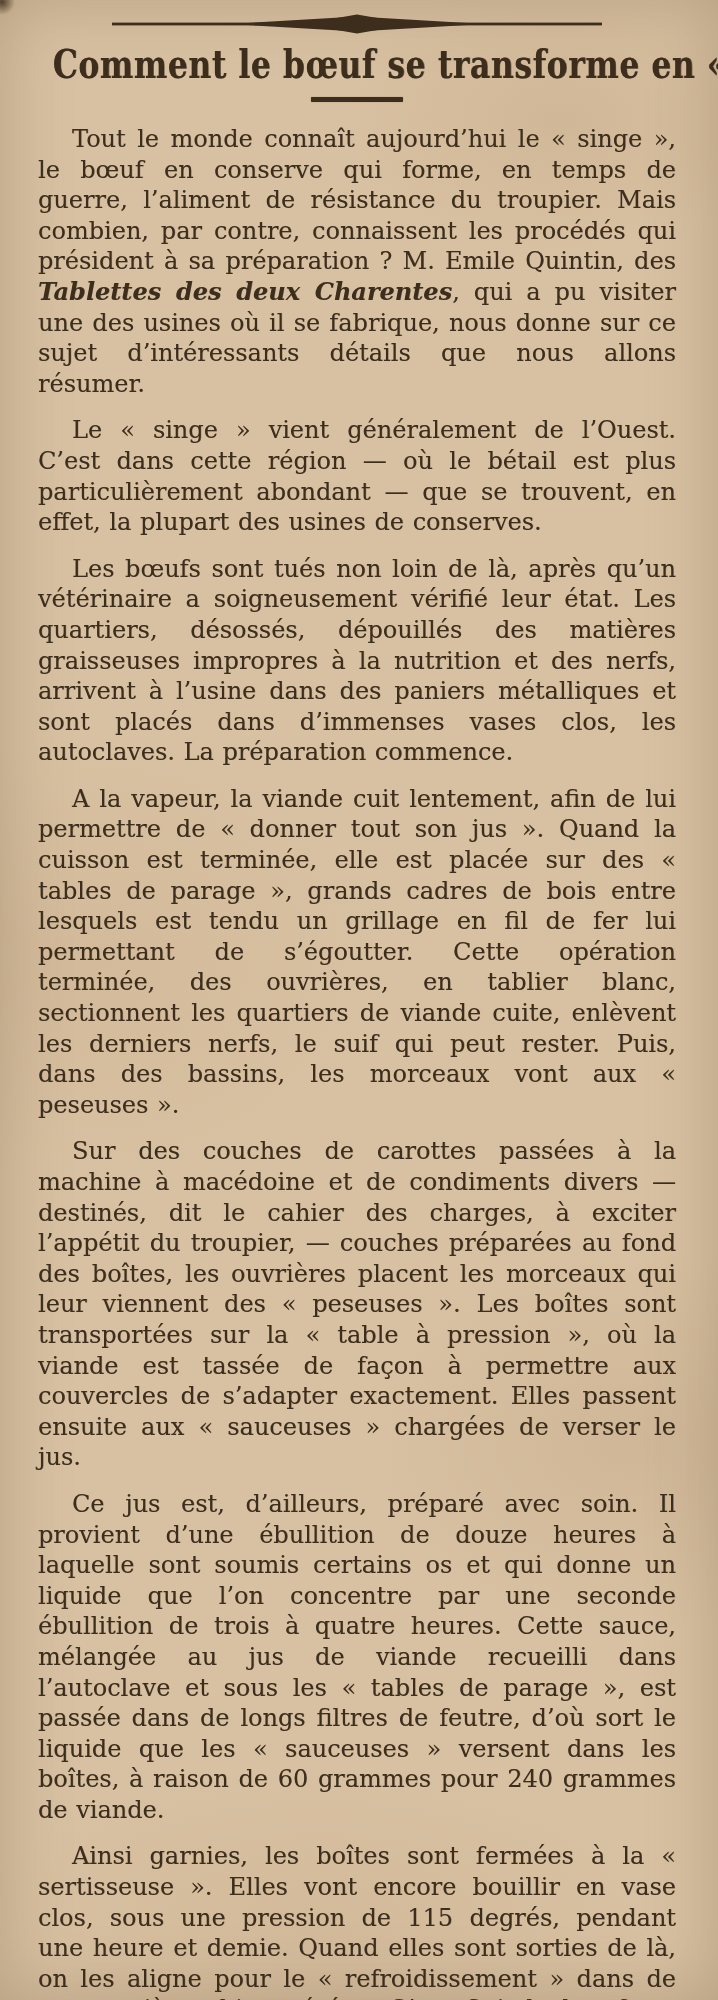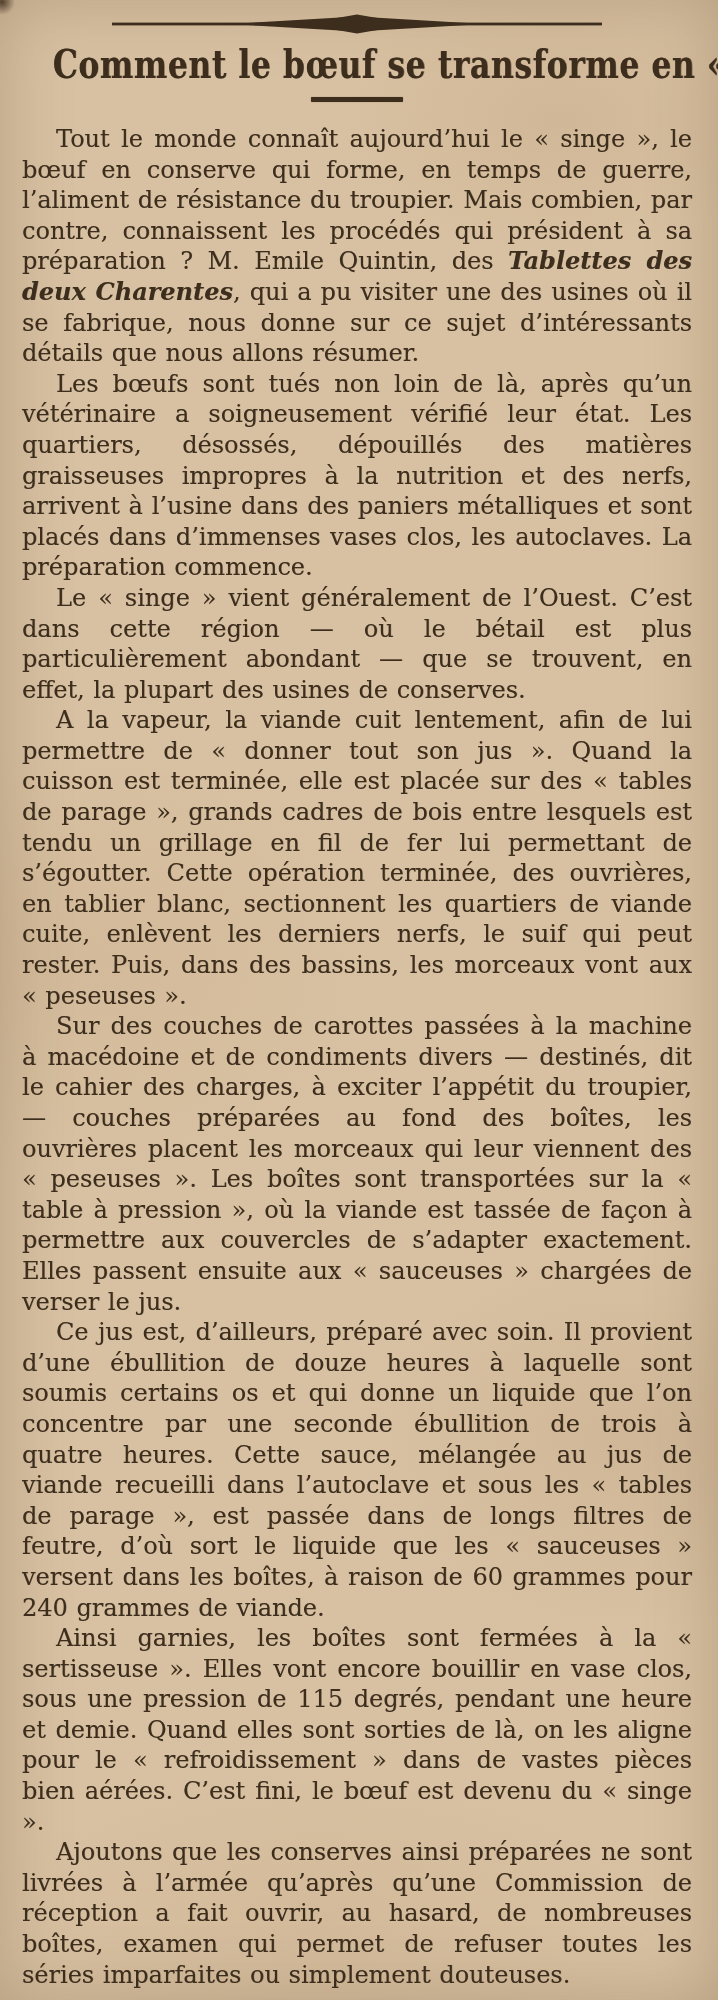--- a/index.html
+++ b/index.html
@@ -56,21 +56,21 @@
   .body {
     margin-top: 22px;
     font-size: 24px;
     line-height: 30.6px;
     text-align: justify;
     text-justify: inter-word;
     word-spacing: 1px;
     text-shadow: 0.4px 0.3px 0 rgba(60,45,25,.35);
   }
   .para {
-    margin: 0;
+    margin: 16px;
     text-indent: 34px;
   }
   .journal {
     font-style: italic;
     font-weight: bold;
   }
 </style>
 </head>
 <body>
 
@@ -83,22 +83,22 @@
   </svg>
 
   <h1 class="headline"><span class="headline-inner">Comment le bœuf se transforme en « singe »</span></h1>
 
   <div class="headline-rule"></div>
 
   <div class="body">
 
     <p class="para"><span>Tout le monde connaît aujourd’hui le « singe », le bœuf en conserve qui forme, en temps de guerre, l’aliment de résistance du troupier. Mais combien, par contre, connaissent les procédés qui président à sa préparation ? M. Emile Quintin, des </span><i class="journal">Tablettes des deux Charentes</i><span>, qui a pu visiter une des usines où il se fabrique, nous donne sur ce sujet d’intéressants détails que nous allons résumer.</span></p>
 
+    <p class="para">Le « singe » vient généralement de l’Ouest. C’est dans cette région — où le bétail est plus particulièrement abondant — que se trouvent, en effet, la plupart des usines de conserves.</p>
     <p class="para">Les bœufs sont tués non loin de là, après qu’un vétérinaire a soigneusement vérifié leur état. Les quartiers, désossés, dépouillés des matières graisseuses impropres à la nutrition et des nerfs, arrivent à l’usine dans des paniers métalliques et sont placés dans d’immenses vases clos, les autoclaves. La préparation commence.</p>
-    <p class="para">Le « singe » vient généralement de l’Ouest. C’est dans cette région — où le bétail est plus particulièrement abondant — que se trouvent, en effet, la plupart des usines de conserves.</p>
     <p class="para">A la vapeur, la viande cuit lentement, afin de lui permettre de « donner tout son jus ». Quand la cuisson est terminée, elle est placée sur des « tables de parage », grands cadres de bois entre lesquels est tendu un grillage en fil de fer lui permettant de s’égoutter. Cette opération terminée, des ouvrières, en tablier blanc, sectionnent les quartiers de viande cuite, enlèvent les derniers nerfs, le suif qui peut rester. Puis, dans des bassins, les morceaux vont aux « peseuses ».</p>
     <p class="para">Sur des couches de carottes passées à la machine à macédoine et de condiments divers — destinés, dit le cahier des charges, à exciter l’appétit du troupier, — couches préparées au fond des boîtes, les ouvrières placent les morceaux qui leur viennent des « peseuses ». Les boîtes sont transportées sur la « table à pression », où la viande est tassée de façon à permettre aux couvercles de s’adapter exactement. Elles passent ensuite aux « sauceuses » chargées de verser le jus.</p>
     <p class="para">Ce jus est, d’ailleurs, préparé avec soin. Il provient d’une ébullition de douze heures à laquelle sont soumis certains os et qui donne un liquide que l’on concentre par une seconde ébullition de trois à quatre heures. Cette sauce, mélangée au jus de viande recueilli dans l’autoclave et sous les « tables de parage », est passée dans de longs filtres de feutre, d’où sort le liquide que les « sauceuses » versent dans les boîtes, à raison de 60 grammes pour 240 grammes de viande.</p>
     <p class="para">Ainsi garnies, les boîtes sont fermées à la « sertisseuse ». Elles vont encore bouillir en vase clos, sous une pression de 115 degrés, pendant une heure et demie. Quand elles sont sorties de là, on les aligne pour le « refroidissement » dans de vastes pièces bien aérées. C’est fini, le bœuf est devenu du « singe ».</p>
     <p class="para">Ajoutons que les conserves ainsi préparées ne sont livrées à l’armée qu’après qu’une Commission de réception a fait ouvrir, au hasard, de nombreuses boîtes, examen qui permet de refuser toutes les séries imparfaites ou simplement douteuses.</p>
 
   </div>
 
 </div>
 

